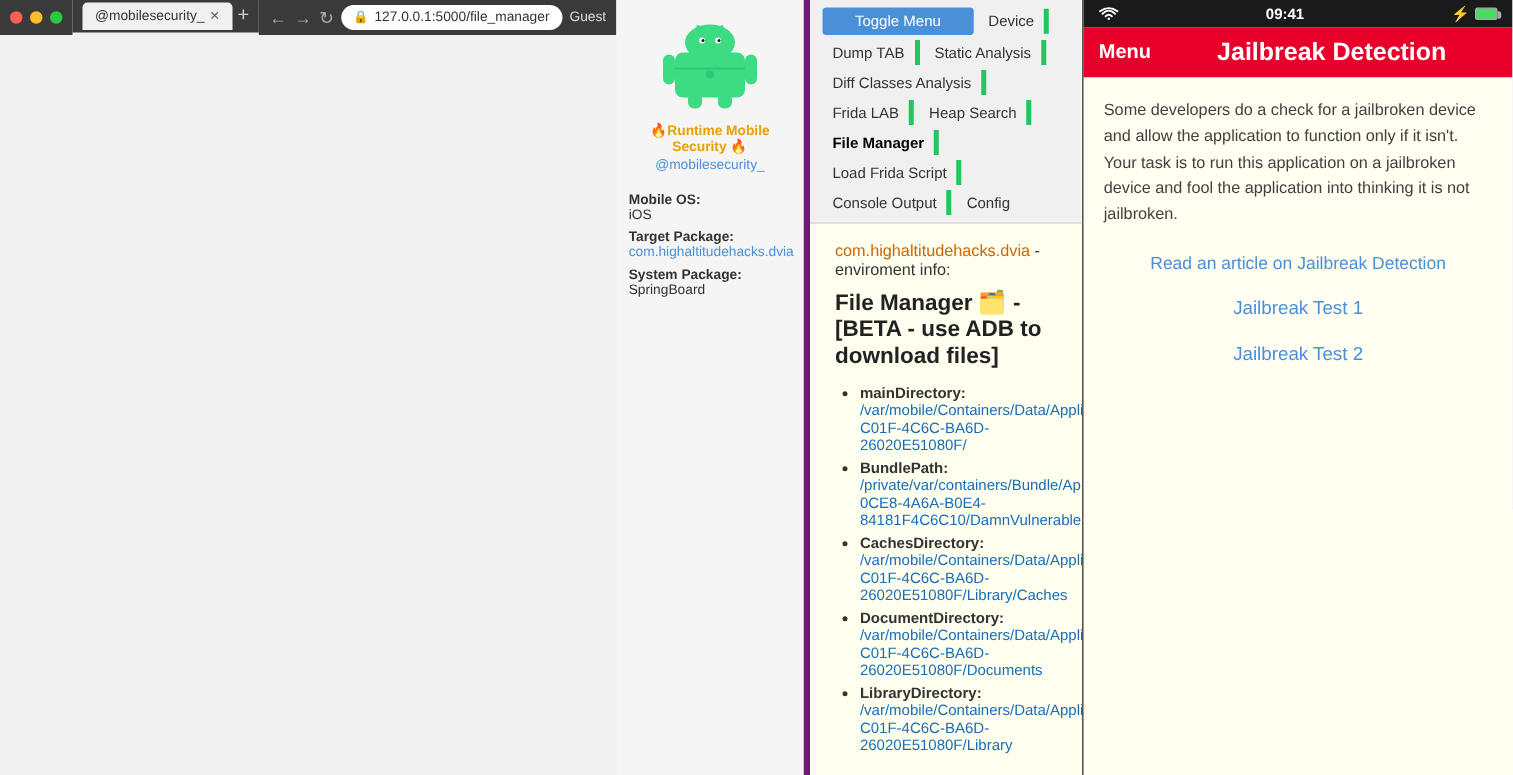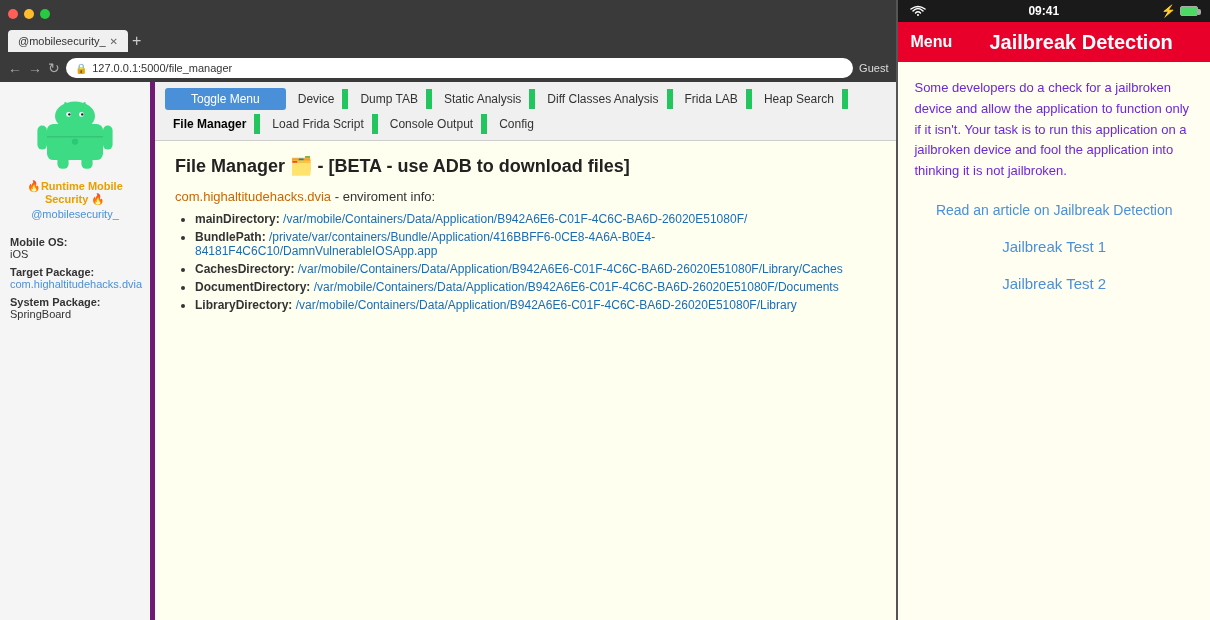--- a/index.html
+++ b/index.html
@@ -1,23 +1,23 @@
 <!DOCTYPE html>
 <html><head>
   <meta charset="utf-8">
   <style>
     * { margin: 0; padding: 0; box-sizing: border-box; }
     body { width: 1210px; height: 620px; overflow: hidden; display: flex; font-family: Arial, sans-serif; font-size: 13px; }
 
     
     #browser-side {
-      width: 987px;
+      width: 865px;
       height: 620px;
       display: flex;
-      flex-direction: column;
+      flex-direction: row;
       background: #f0f0f0;
     }
 
     
     #browser-chrome {
       background: #3a3a3a;
       padding: 4px 8px;
       display: flex;
       align-items: center;
       gap: 6px;
@@ -152,21 +152,21 @@
       font-size: 12px;
       cursor: pointer;
     }
     .toolbar-tab {
       padding: 3px 8px;
       font-size: 12px;
       color: #333;
       background: none;
       border: none;
       cursor: pointer;
-      border-right: 6px solid #22c55e;
+      border-right: 4px solid #22c55e;
     }
     .toolbar-tab:last-child { border-right: none; }
     .toolbar-tab.active {
       color: #000;
       font-weight: bold;
     }
 
     
     #content-area {
       padding: 14px 20px;
@@ -249,21 +249,21 @@
 
     
     #mobile-content {
       flex: 1;
       background: #fffef0;
       padding: 16px;
       overflow-y: auto;
     }
     #jailbreak-description {
       font-size: 13px;
-      color: #6d28d9;
+      color: #404040;
       line-height: 1.6;
       margin-bottom: 20px;
     }
     .mobile-link {
       display: block;
       color: #4a90d9;
       font-size: 14px;
       text-align: center;
       margin-bottom: 20px;
       cursor: pointer;
@@ -365,26 +365,26 @@
         <button class="toolbar-tab">Diff Classes Analysis</button>
         <button class="toolbar-tab">Frida LAB</button>
         <button class="toolbar-tab">Heap Search</button>
         <button class="toolbar-tab active">File Manager</button>
         <button class="toolbar-tab">Load Frida Script</button>
         <button class="toolbar-tab">Console Output</button>
         <button class="toolbar-tab">Config</button>
       </div>
 
       <div id="content-area">
-        <div id="page-title">File Manager 🗂️ - [BETA - use ADB to download files]</div>
-
         <div id="env-heading">
           <a href="#" style="color:#cc6600; text-decoration:none;">com.highaltitudehacks.dvia</a>
           <span>- enviroment info:</span>
         </div>
+
+        <div id="page-title">File Manager 🗂️ - [BETA - use ADB to download files]</div>
 
         <ul id="env-list">
           <li>
             <span class="key">mainDirectory:</span>
             <span class="val">/var/mobile/Containers/Data/Application/B942A6E6-C01F-4C6C-BA6D-26020E51080F/</span>
           </li>
           <li>
             <span class="key">BundlePath:</span>
             <span class="val">/private/var/containers/Bundle/Application/416BBFF6-0CE8-4A6A-B0E4-84181F4C6C10/DamnVulnerableIOSApp.app</span>
           </li>

